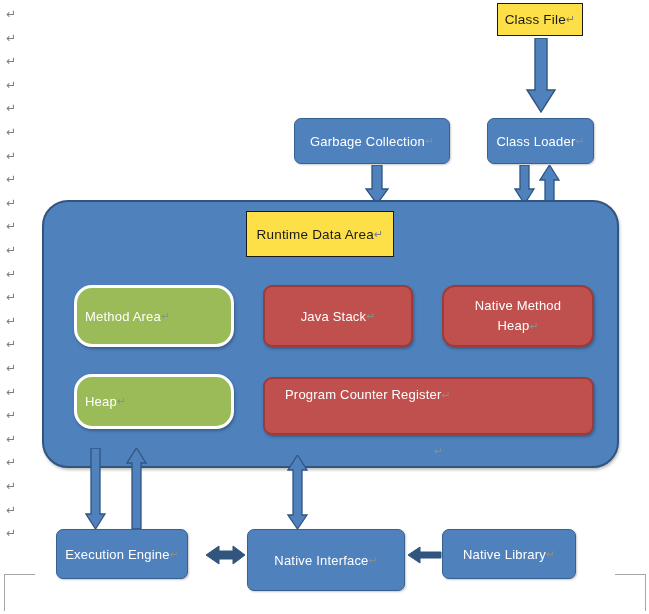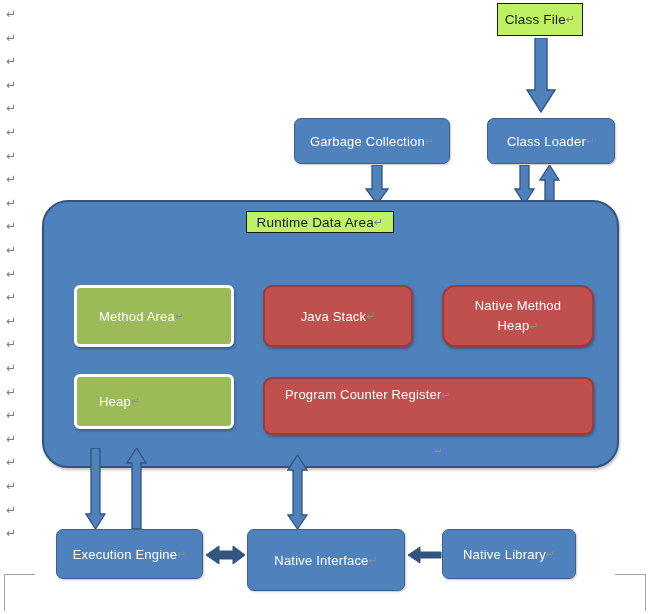--- a/index.html
+++ b/index.html
@@ -70,21 +70,21 @@
     display: flex;
     align-items: center;
     font-size: 13px;
     letter-spacing: .2px;
   }
   .box-center { justify-content: center; text-align: center; }
   .box-left { justify-content: flex-start; text-align: left; }
 
   
   .box-plain {
-    background: #bef264;
+    background: #fde047;
     border: 1px solid #1a1a1a;
     color: #1a1a1a;
     font-size: 13.5px;
   }
 
   
   .box-blue {
     background: #4f81bd;
     border: 1.5px solid #37618e;
     border-radius: 7px;
@@ -99,24 +99,24 @@
     background: #4f81bd;
     border: 2px solid #31557f;
     border-radius: 26px;
     box-shadow: 1px 2px 3px rgba(0,0,0,.25);
   }
 
   
   .box-green {
     background: #9bbb59;
     border: 3px solid #ffffff;
-    border-radius: 6px;
+    border-radius: 18px;
     color: #ffffff;
     box-shadow: 1px 2px 3px rgba(0,0,0,.28);
-    padding-left: 22px;
+    padding-left: 8px;
   }
 
   
   .box-red {
     background: #c0504d;
     border: 2px solid #9e3a38;
     border-radius: 9px;
     color: #ffffff;
     box-shadow: 1px 2px 3px rgba(0,0,0,.28);
   }
@@ -168,21 +168,21 @@
     <span>Class File</span>
       <span class="mark">↵</span>
   </div>
 
   <div class="arrow" style="left:524px; top:38px;">
     <svg width="34" height="76" viewBox="0 0 34 76">
       <polygon points="11,0 23,0 23,52 31,52 17,74 3,52 11,52" fill="#4f81bd" stroke="#31557f" stroke-width="1.4"></polygon>
     </svg>
   </div>
 
-  <div class="box box-blue box-center" style="left:487px; top:118px; width:128px; height:46px;">
+  <div class="box box-blue box-center" style="left:487px; top:118px; width:107px; height:46px;">
     <span>Class Loader</span>
       <span class="mark on-dark">↵</span>
   </div>
 
   <div class="box box-blue box-center" style="left:294px; top:118px; width:156px; height:46px;">
     <span>Garbage Collection</span>
       <span class="mark on-dark">↵</span>
   </div>
 
   <div class="arrow" style="left:364px; top:165px;">
@@ -198,21 +198,21 @@
   </div>
 
   <div class="arrow" style="left:539px; top:165px;">
     <svg width="22" height="40" viewBox="0 0 22 40">
       <polygon points="10.5,0 20,15 15,15 15,39 6,39 6,15 1,15" fill="#4f81bd" stroke="#31557f" stroke-width="1.3"></polygon>
     </svg>
   </div>
 
   <div class="container-blue" style="left:42px; top:200px; width:577px; height:268px;"></div>
 
-  <div class="box box-plain box-center" style="left:246px; top:211px; width:148px; height:22px;">
+  <div class="box box-plain box-center" style="left:246px; top:211px; width:148px; height:46px;">
     <span>Runtime Data Area</span>
       <span class="mark">↵</span>
   </div>
 
   <div class="box box-green box-left" style="left:74px; top:285px; width:160px; height:62px;">
     <span>Method Area</span>
       <span class="mark on-dark">↵</span>
   </div>
 
   <div class="box box-green box-left" style="left:74px; top:374px; width:160px; height:55px;">
@@ -246,21 +246,21 @@
       <polygon points="10.5,0 20,15 15,15 15,81 6,81 6,15 1,15" fill="#4f81bd" stroke="#31557f" stroke-width="1.3"></polygon>
     </svg>
   </div>
 
   <div class="arrow" style="left:287px; top:455px;">
     <svg width="22" height="75" viewBox="0 0 22 75">
       <polygon points="10.5,0 20,15 15,15 15,60 20,60 10.5,74 1,60 6,60 6,15 1,15" fill="#4f81bd" stroke="#31557f" stroke-width="1.3"></polygon>
     </svg>
   </div>
 
-  <div class="box box-blue box-center" style="left:56px; top:529px; width:147px; height:50px;">
+  <div class="box box-blue box-center" style="left:56px; top:529px; width:132px; height:50px;">
     <span>Execution Engine</span>
       <span class="mark on-dark">↵</span>
   </div>
 
   <div class="arrow" style="left:206px; top:544px;">
     <svg width="40" height="22" viewBox="0 0 40 22">
       <polygon points="0,11 13,2 13,7 27,7 27,2 39,11 27,20 27,15 13,15 13,20" fill="#31557f" stroke="#31557f" stroke-width="1"></polygon>
     </svg>
   </div>
 

